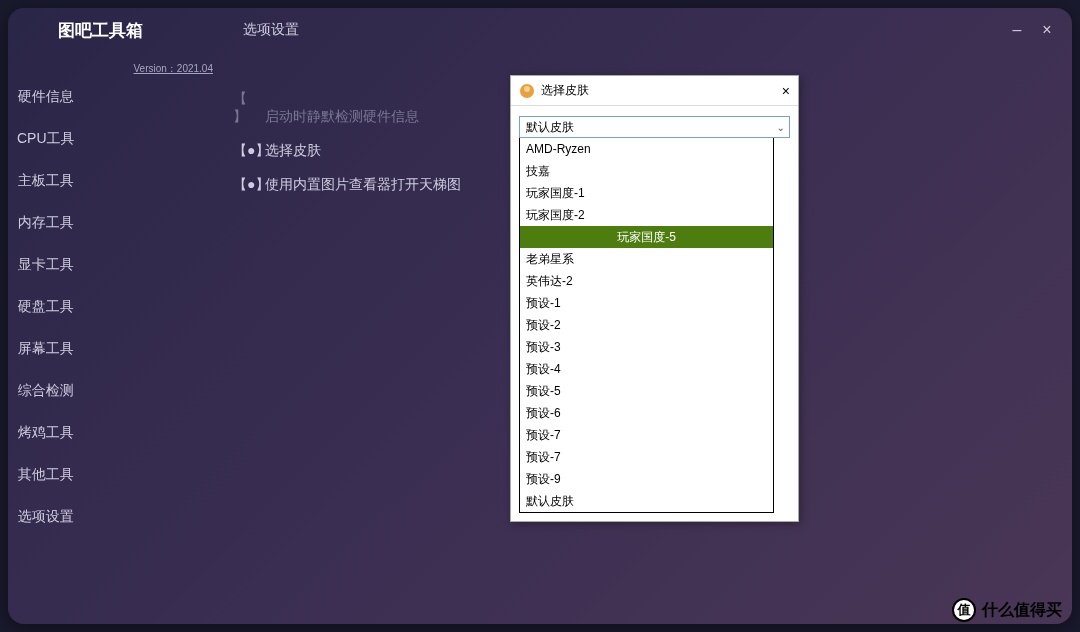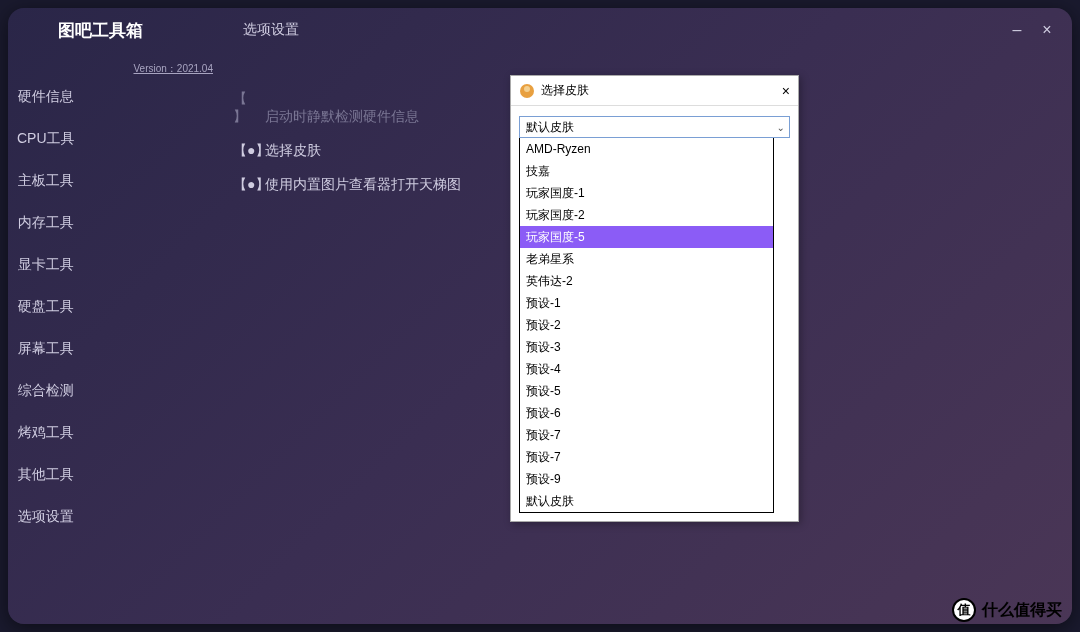--- a/index.html
+++ b/index.html
@@ -169,22 +169,23 @@
       background: #fff;
     }
     .list-item {
       font-size: 12px;
       color: #000;
       padding: 2px 6px;
       cursor: pointer;
       line-height: 18px;
     }
     .list-item.selected {
-      background: #8b5cf6;
+      background: #4d7c0f;
       color: #fff;
+      text-align: center;
     }
     .watermark {
       position: absolute;
       right: 18px;
       bottom: 10px;
       display: flex;
       align-items: center;
       gap: 6px;
       color: #000;
     }

